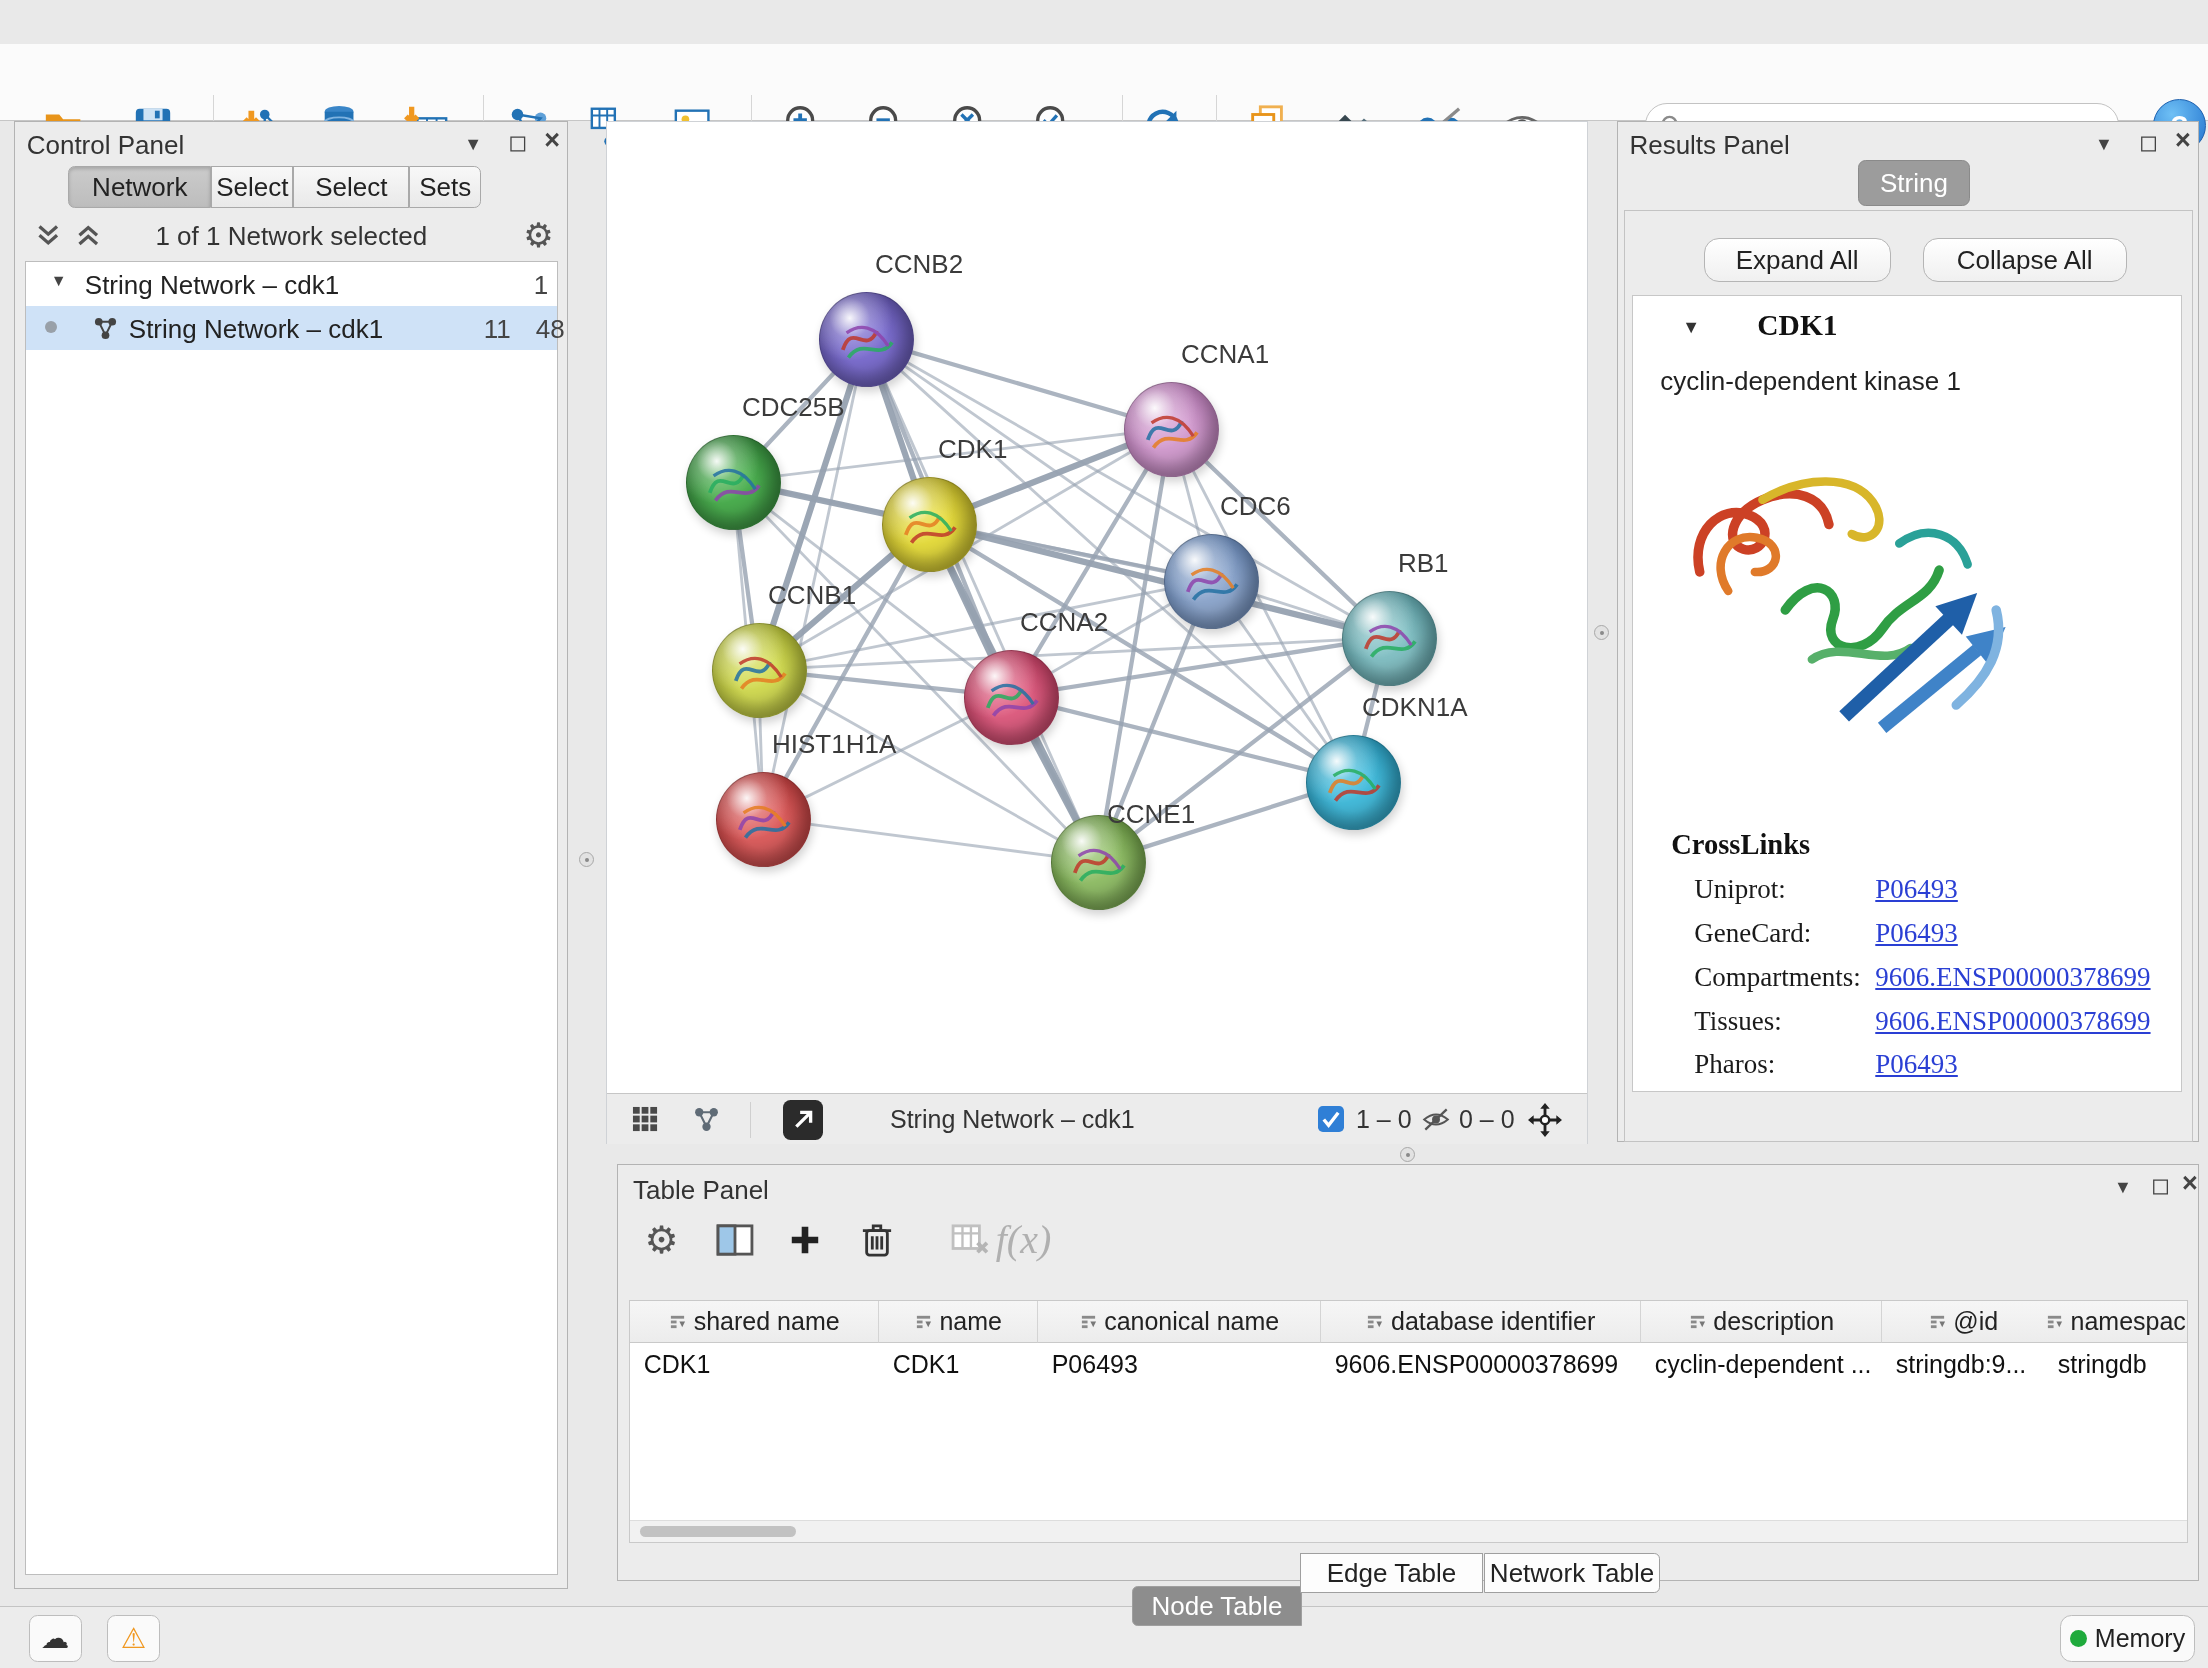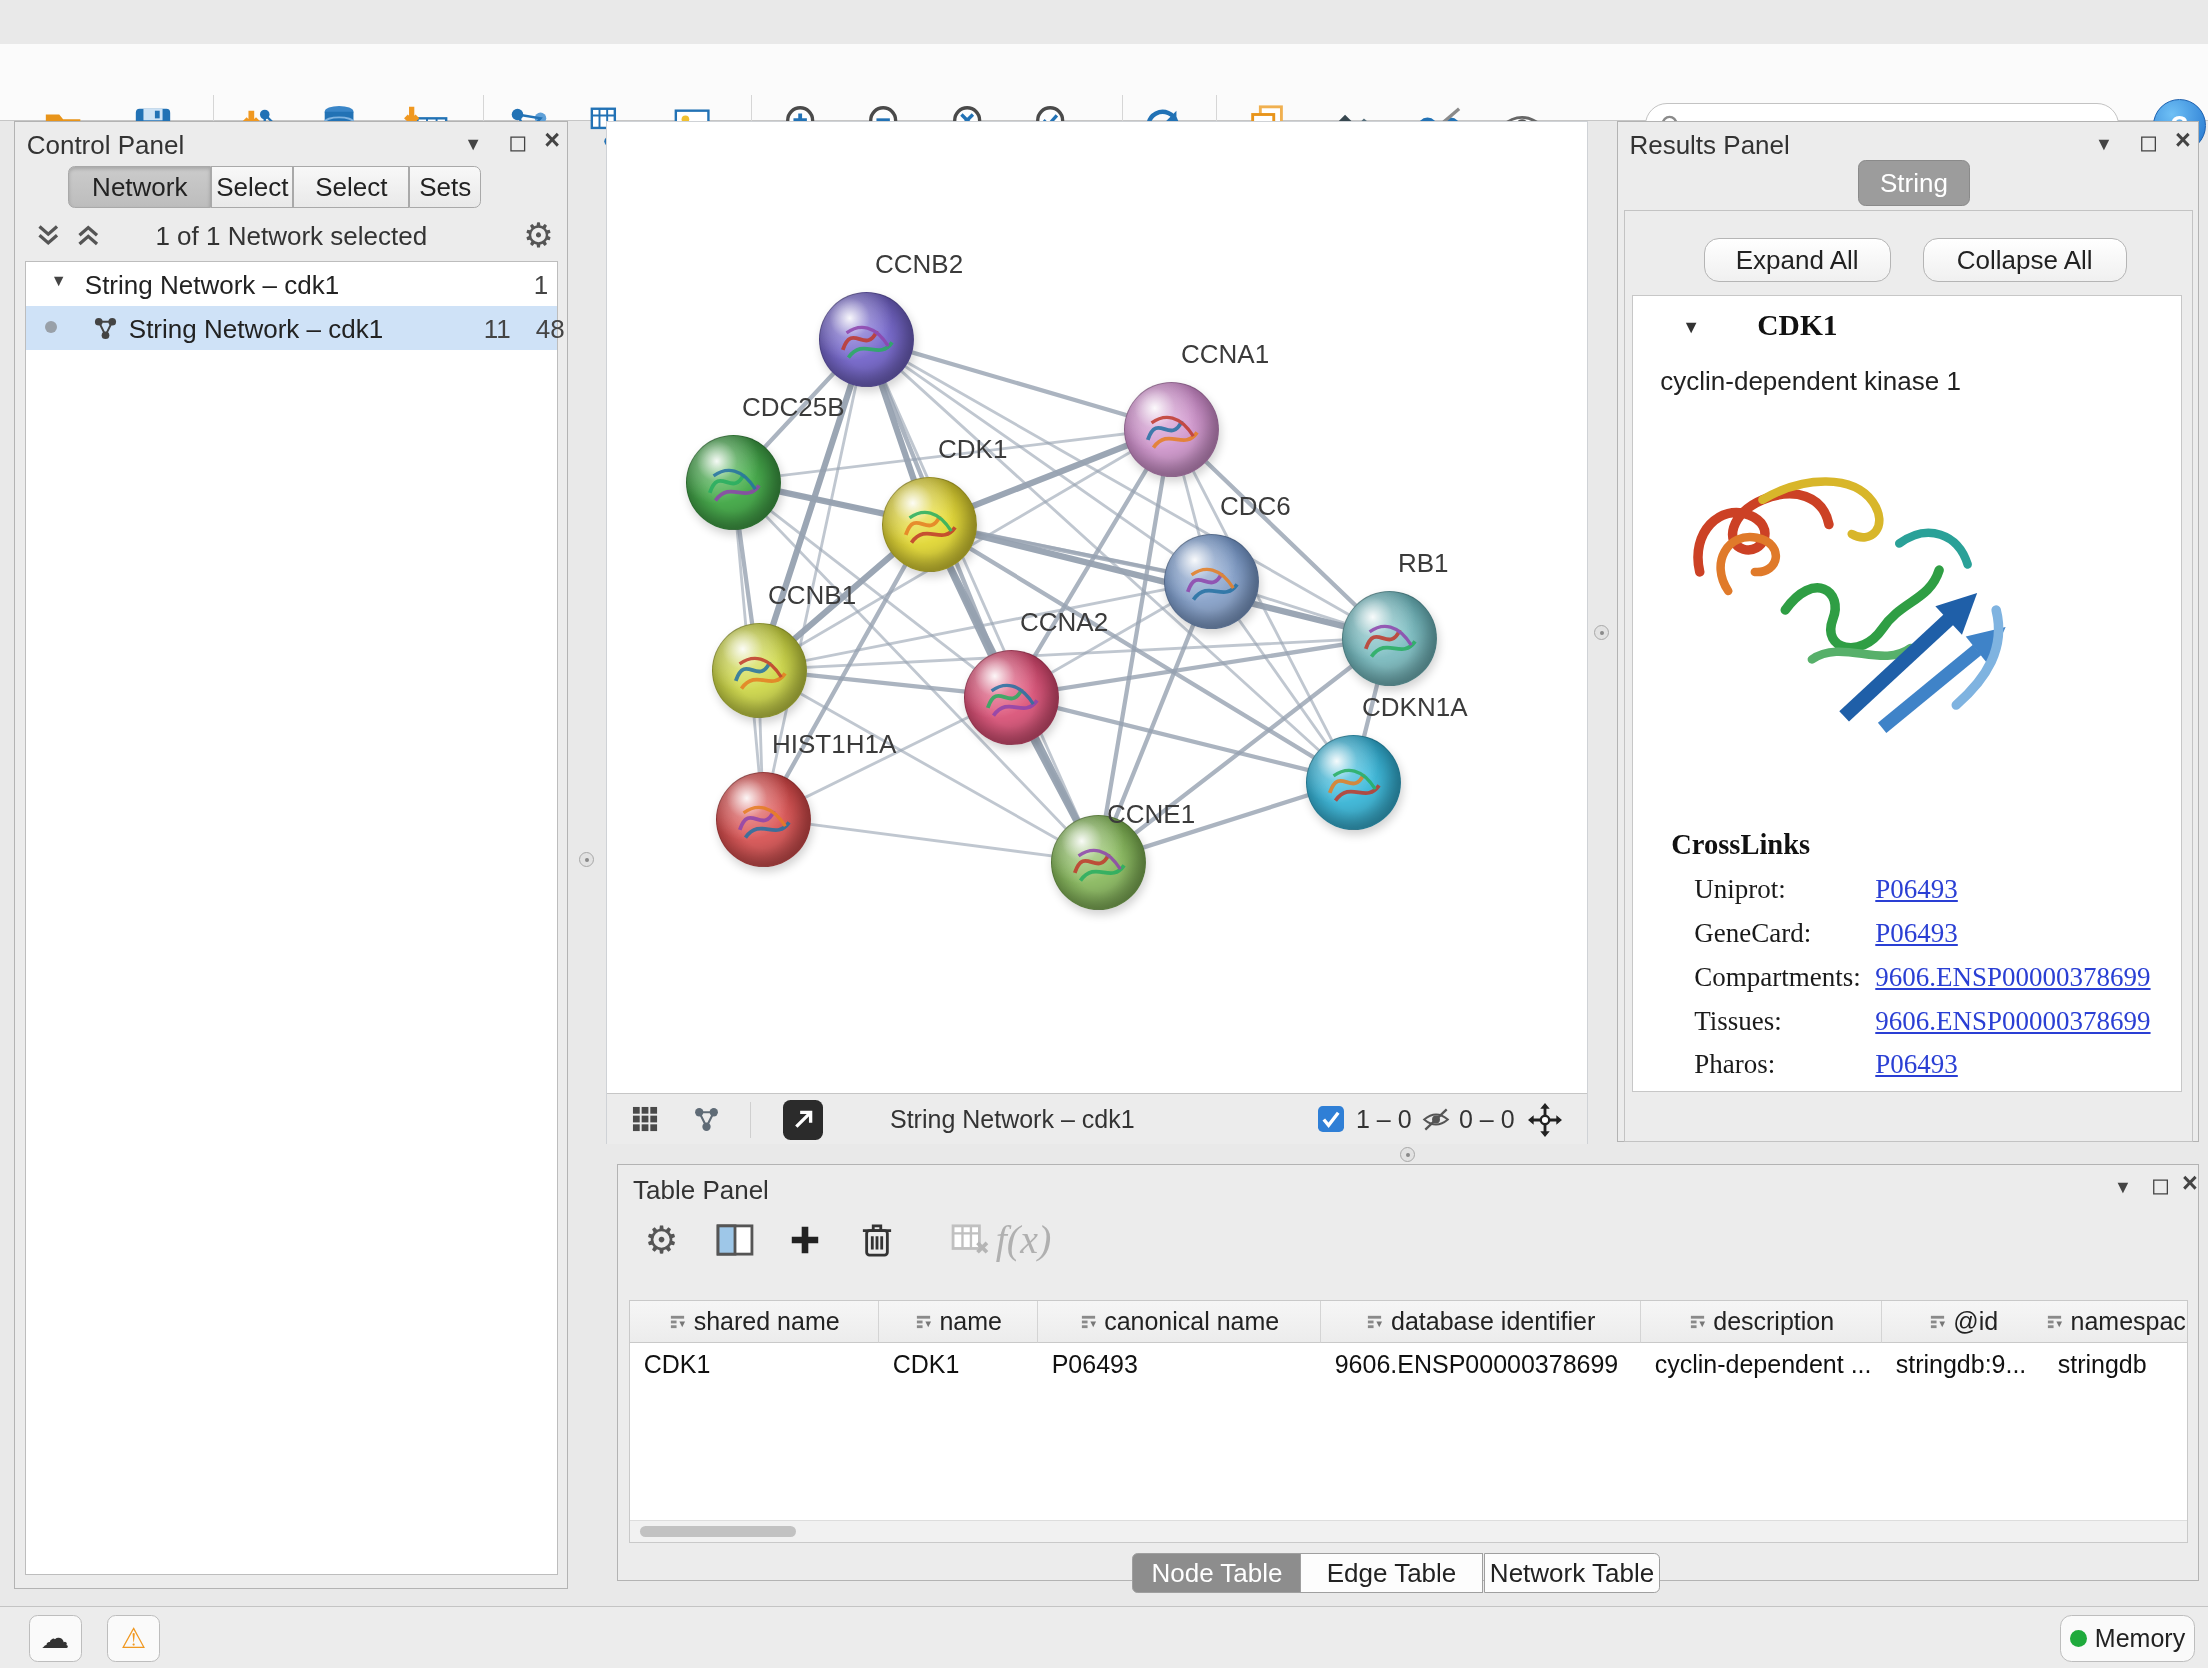--- a/index.html
+++ b/index.html
@@ -50,21 +50,21 @@
   .clrow a{position:absolute;left:181px;color:#2a3fd4;text-decoration:underline;white-space:nowrap;}
   
   #table-panel{left:617px;top:1164px;width:1582px;height:417px;}
   .ticon{position:absolute;top:46px;width:57px;height:57px;display:flex;align-items:center;justify-content:center;}
   #tablebox{position:absolute;left:11.4px;top:135px;width:1559px;height:243px;background:#fff;border:1px solid #c9c9c9;box-sizing:border-box;}
   .hcell{position:absolute;top:0;height:42px;background:linear-gradient(#f6f6f6,#ececec);border-right:1px solid #d4d4d4;border-bottom:1px solid #c9c9c9;box-sizing:border-box;font-size:25px;color:#222;display:flex;align-items:center;justify-content:center;gap:7.6px;}
   .dcell{position:absolute;top:42px;height:42px;font-size:25px;color:#111;display:flex;align-items:center;padding-left:13.3px;box-sizing:border-box;white-space:nowrap;overflow:hidden;}
   #hscroll{position:absolute;left:0;bottom:0;width:100%;height:21px;background:#f1f1f1;border-top:1px solid #ddd;}
   #hthumb{position:absolute;left:9.5px;top:4.8px;width:156px;height:11.4px;border-radius:5.7px;background:#c2c2c2;}
   .btab{position:absolute;top:1553px;height:40px;border:1.9px solid #9f9f9f;box-sizing:border-box;font-size:26px;display:flex;align-items:center;justify-content:center;background:#fdfdfd;color:#222;z-index:3;}
-  .btab.sel{background:#8d8d8d;color:#fff;}
+  .btab.sel{background:#8d8d8d;color:#fff;margin-top:33px;}
   
   #statusbar{left:0;top:1606px;width:2208px;height:62px;background:#ececec;border-top:1px solid #c4c4c4;}
   .sbtn{position:absolute;top:7.6px;height:45px;background:#fafafa;border:1px solid #bdbdbd;border-radius:8.6px;display:flex;align-items:center;justify-content:center;}
   .splitdot{position:absolute;width:15px;height:15px;border-radius:50%;background:#e2e2e2;border:1px solid #a8a8a8;box-sizing:border-box;}
   .splitdot:after{content:"";position:absolute;left:4.8px;top:4.8px;width:3.8px;height:3.8px;border-radius:50%;background:#8a8a8a;}
   .glyph{color:#555;}
 </style>
 </head>
 <body>
 

